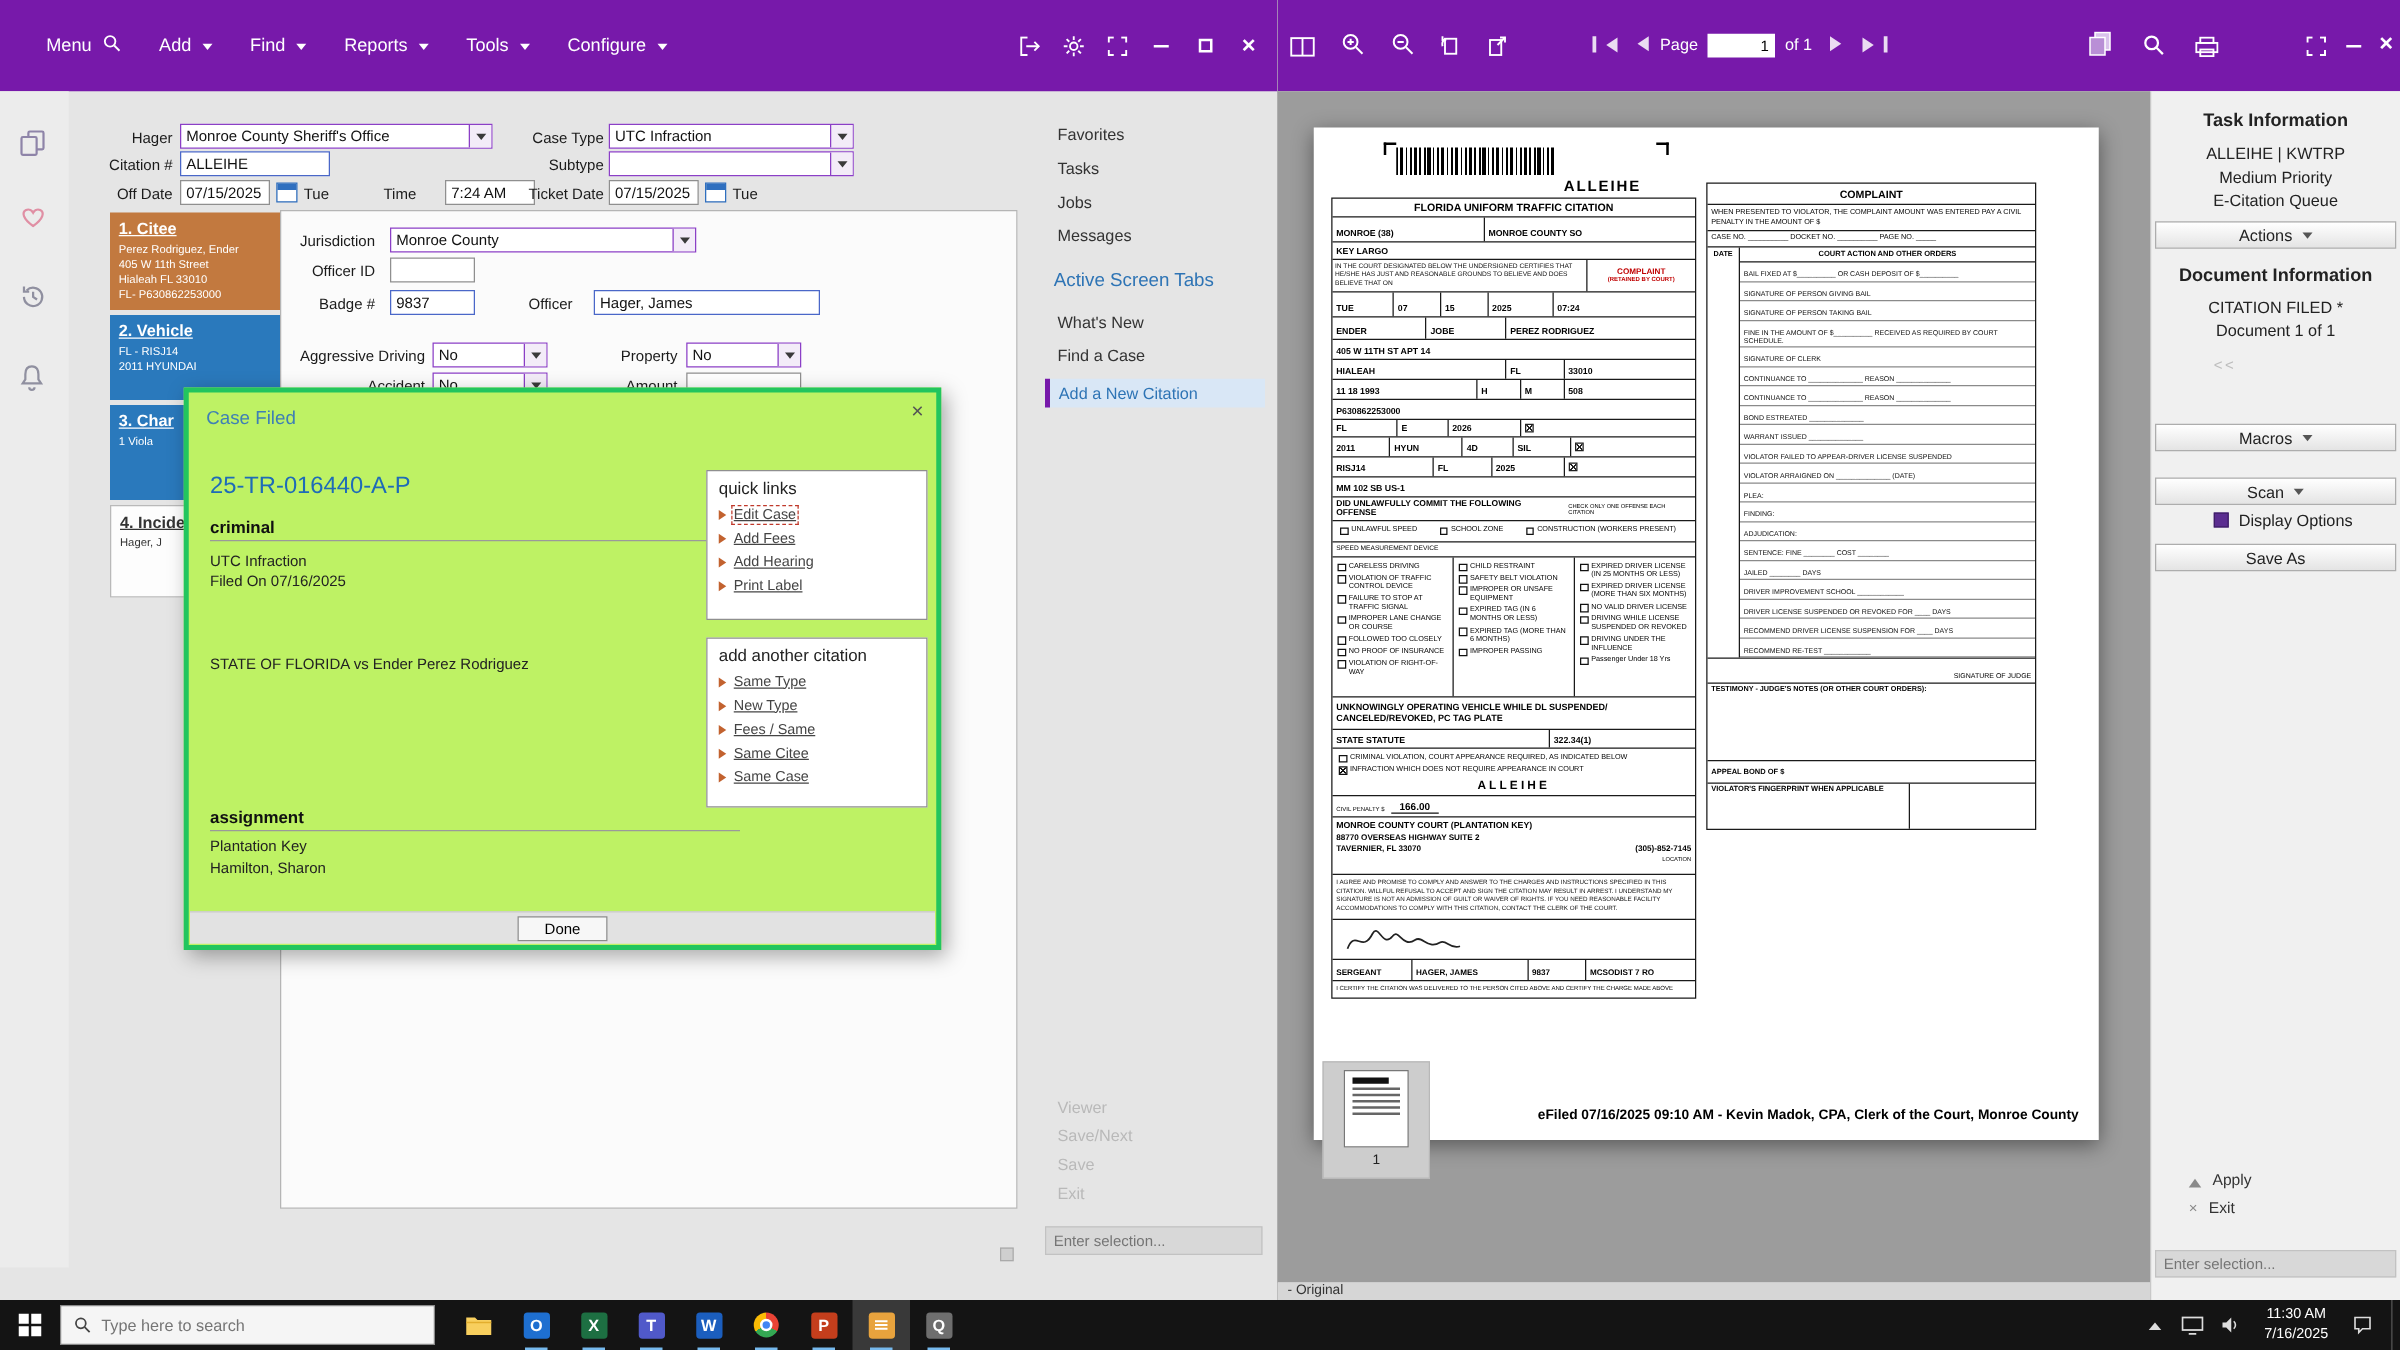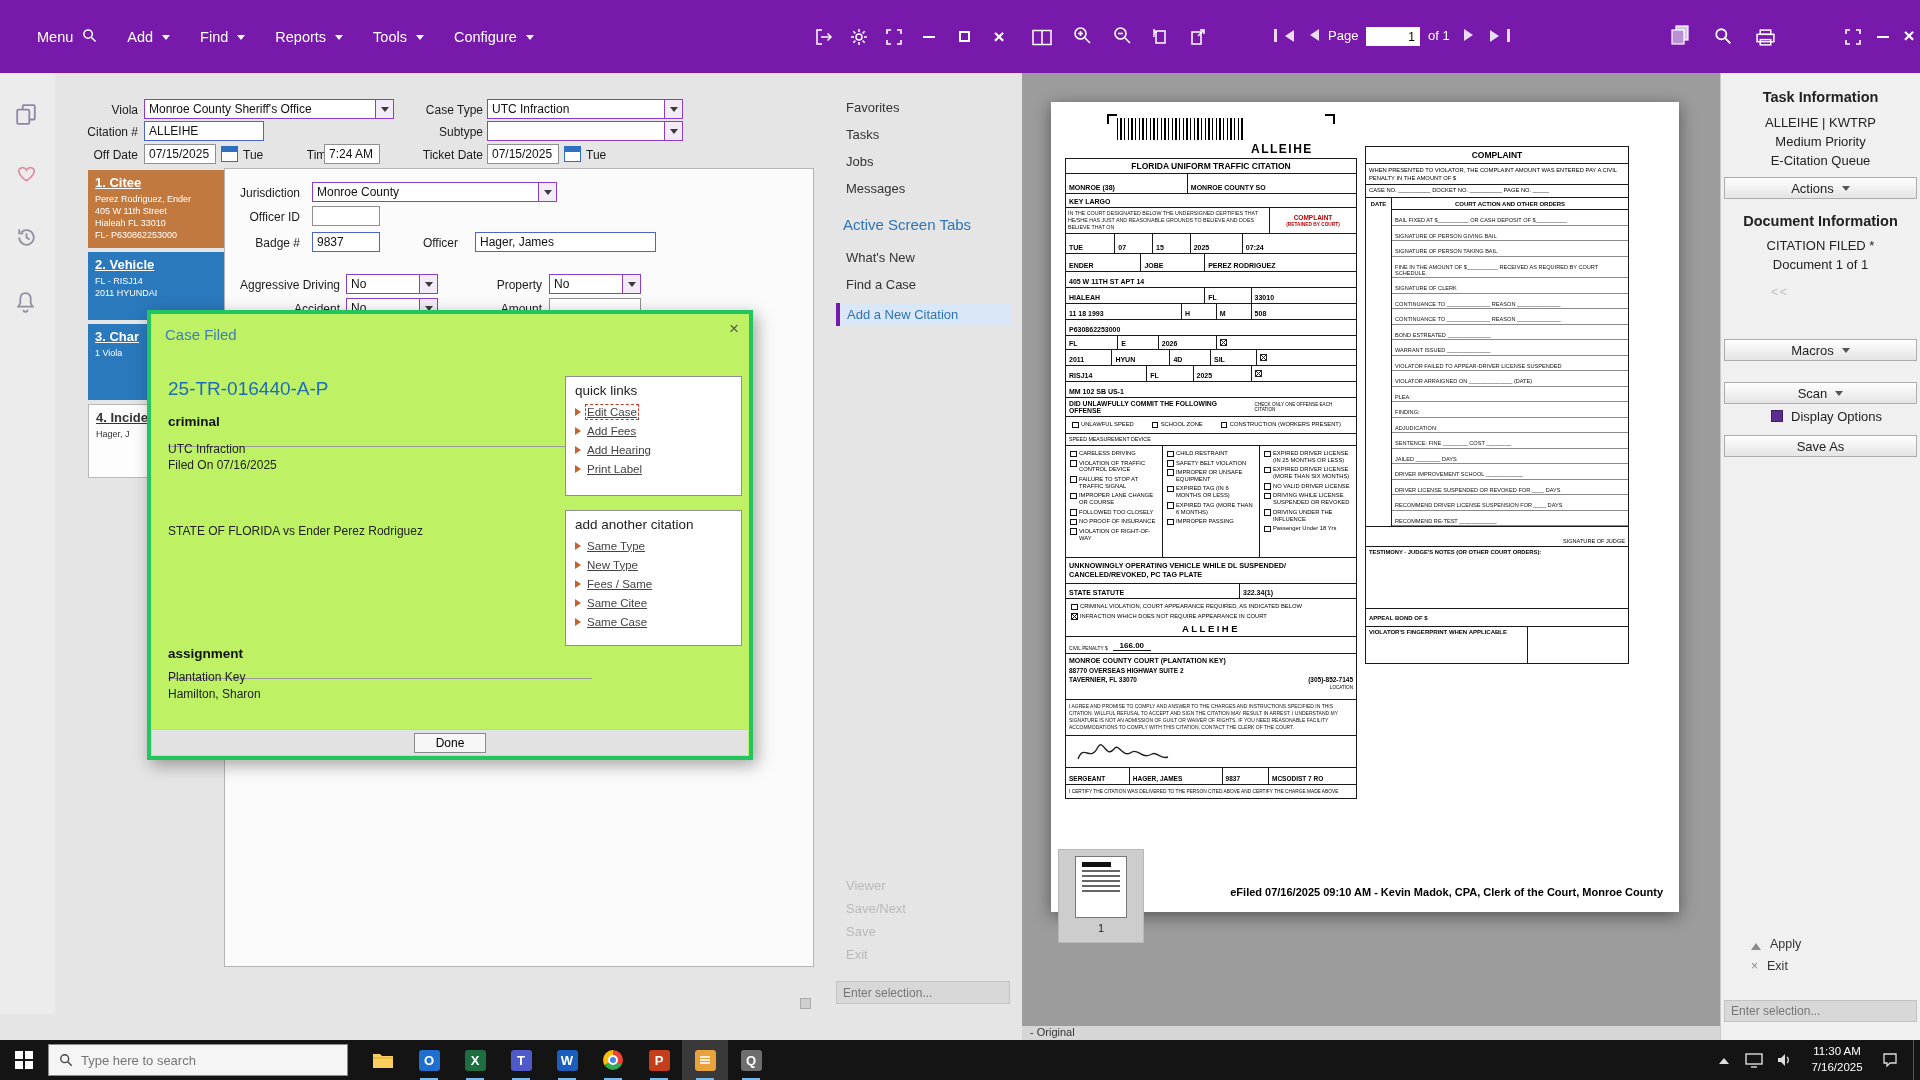--- a/index.html
+++ b/index.html
@@ -44,21 +44,21 @@
 .grip{position:absolute;left:800px;top:998px;width:11px;height:11px;background:#CFCFCF;border:1px solid #AAA;}
 .statusbar{position:absolute;left:0;top:1014px;width:1022px;height:26px;background:#EFEFEF;border-top:1px solid #CFCFCF;display:flex;align-items:center;padding-left:10px;font-size:13px;color:#222;}
 .sb-item{white-space:nowrap;}
 .sb-item+.sb-item{border-left:1px solid #9a9a9a;margin-left:12px;padding-left:12px;}
 sup{font-size:9px;}
 
 .modal{position:absolute;left:147px;top:310px;width:606px;height:450px;background:#bef264;border:4px solid #22c55e;box-shadow:4px 5px 16px rgba(0,0,0,.35);z-index:50;}
 .modal-title{position:absolute;left:14px;top:12px;font-size:15px;color:#3E7FB5;}
 .modal-close{position:absolute;right:10px;top:5px;font-size:17px;color:#555;cursor:pointer;}
 .case-number{position:absolute;left:17px;top:64px;font-size:19px;color:#1E6BB8;cursor:pointer;}
-.msec{position:absolute;left:17px;width:424px;font-size:13.5px;font-weight:bold;color:#111;border-bottom:1px solid #9a9a9a;padding-bottom:17px;}
+.msec{position:absolute;left:17px;width:424px;font-size:13.5px;font-weight:bold;color:#111;border-bottom:1px solid #9a9a9a;padding-bottom:3px;}
 .mline{position:absolute;left:17px;font-size:12px;color:#222;}
 .mlist{position:absolute;left:17px;display:flex;flex-direction:column;gap:3px;}
 .mline2{font-size:12px;color:#222;}
 .qbox{position:absolute;left:414px;width:177px;border:1px solid #8F8F8F;background:#fff;}
 .qtitle{font-size:13.5px;color:#222;padding:6px 9px 2px;}
 .qlist{padding:2px 6px 9px 21px;display:flex;flex-direction:column;}
 .qlink{font-size:11.5px;color:#444;text-decoration:underline;margin:3.5px 0;position:relative;cursor:pointer;width:max-content;max-width:140px;}
 .qlink::before{content:"";position:absolute;left:-12px;top:2.5px;border:4px solid transparent;border-left:6px solid #C2622F;}
 #quick-links .qlink:first-child{outline:1px dashed #C0392B;outline-offset:1px;}
 .modal-footer{position:absolute;left:1px;right:1px;bottom:1px;height:26px;background:#E2E2E2;border-top:1px solid #C9C9C9;}
@@ -258,21 +258,21 @@
           <path d="M4 11a7 7 0 1 0 2-4.9" fill="none" stroke="#9090A0" stroke-width="1.7"></path>
           <path d="M4 3v4h4" fill="none" stroke="#9090A0" stroke-width="1.7"></path>
           <path d="M11 7v4l3 2" fill="none" stroke="#9090A0" stroke-width="1.7"></path>
         </svg></span>
     <span class="ric" style="top:217px"><svg width="21" height="23" viewBox="0 0 20 22">
           <path d="M10 3C6 3 5 6 5 9v4l-2 3h14l-2-3V9c0-3-1-6-5-6z" fill="none" stroke="#9090A0" stroke-width="1.7"></path>
           <path d="M8 19a2 2 0 0 0 4 0" fill="none" stroke="#9090A0" stroke-width="1.7"></path>
         </svg></span>
   </div>
 
-  <span class="fl" style="left:60px;top:103px;width:78px">Viola</span>
+  <span class="fl" style="left:60px;top:103px;width:78px">Hager</span>
   <div class="dd" style="left:144px;top:99px;width:250px">
       <span class="v">Monroe County Sheriff's Office</span>
       <span class="a"></span>
     </div>
   <span class="fl" style="left:400px;top:103px;width:83px">Case Type</span>
   <div class="dd" style="left:487px;top:99px;width:196px">
       <span class="v">UTC Infraction</span>
       <span class="a"></span>
     </div>
 
@@ -282,21 +282,21 @@
   <div class="dd" style="left:487px;top:121px;width:196px">
       <span class="v"></span>
       <span class="a"></span>
     </div>
 
   <span class="fl" style="left:60px;top:148px;width:78px">Off Date</span>
   <input class="ti" style="left: 144px; top: 144px; width: 72px;" value="07/15/2025">
   <span class="cal" style="left:221px;top:146px"></span>
   <span class="dtx" style="left:243px;top:148px">Tue</span>
   <span class="fl" style="left:280px;top:148px;width:53px">Time</span>
-  <input class="ti" style="left: 324px; top: 144px; width: 56px;" value="7:24 AM">
+  <input class="ti" style="left: 356px; top: 144px; width: 72px;" value="7:24 AM">
   <span class="fl" style="left:400px;top:148px;width:83px">Ticket Date</span>
   <input class="ti" style="left: 487px; top: 144px; width: 72px;" value="07/15/2025">
   <span class="cal" style="left:564px;top:146px"></span>
   <span class="dtx" style="left:586px;top:148px">Tue</span>
 
   <div class="form-box"></div>
 
   <span class="fl" style="left:230px;top:186px;width:70px">Jurisdiction</span>
   <div class="dd" style="left:312px;top:182px;width:245px">
       <span class="v">Monroe County</span>

